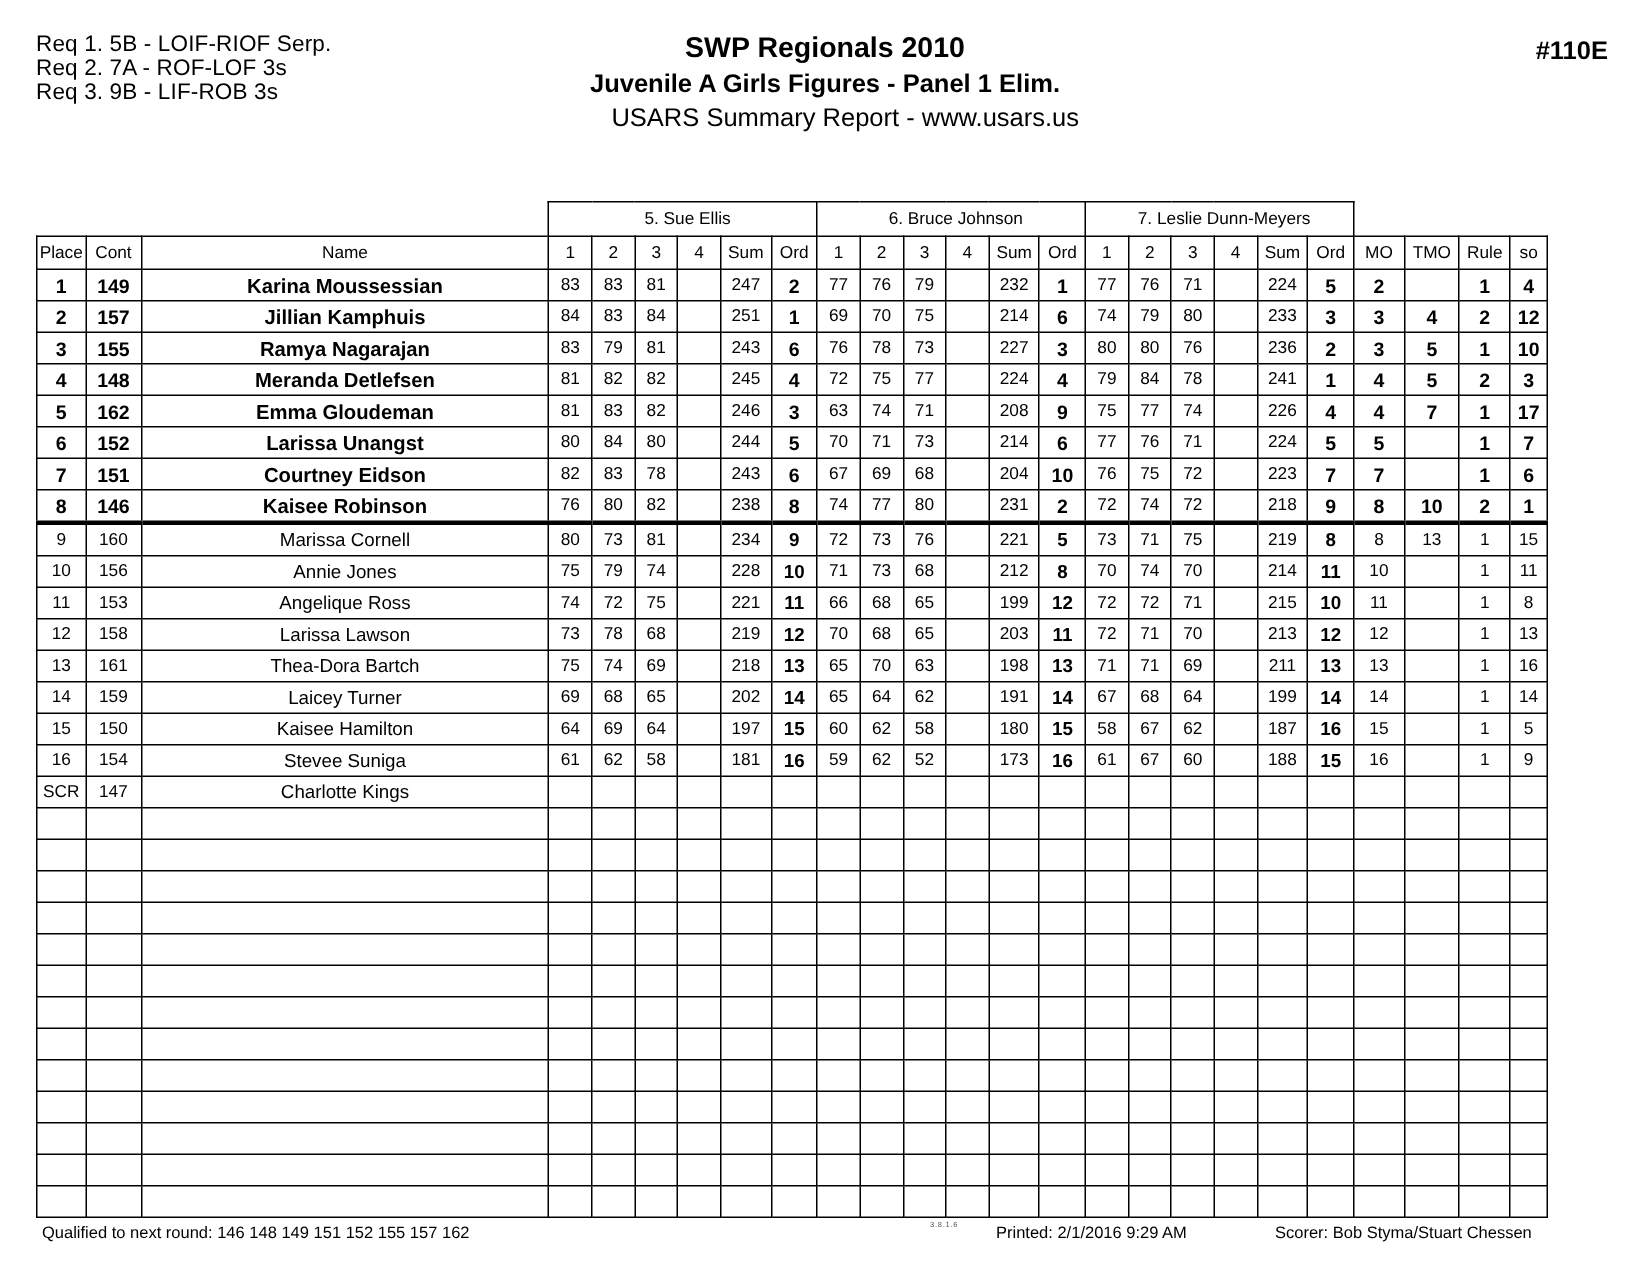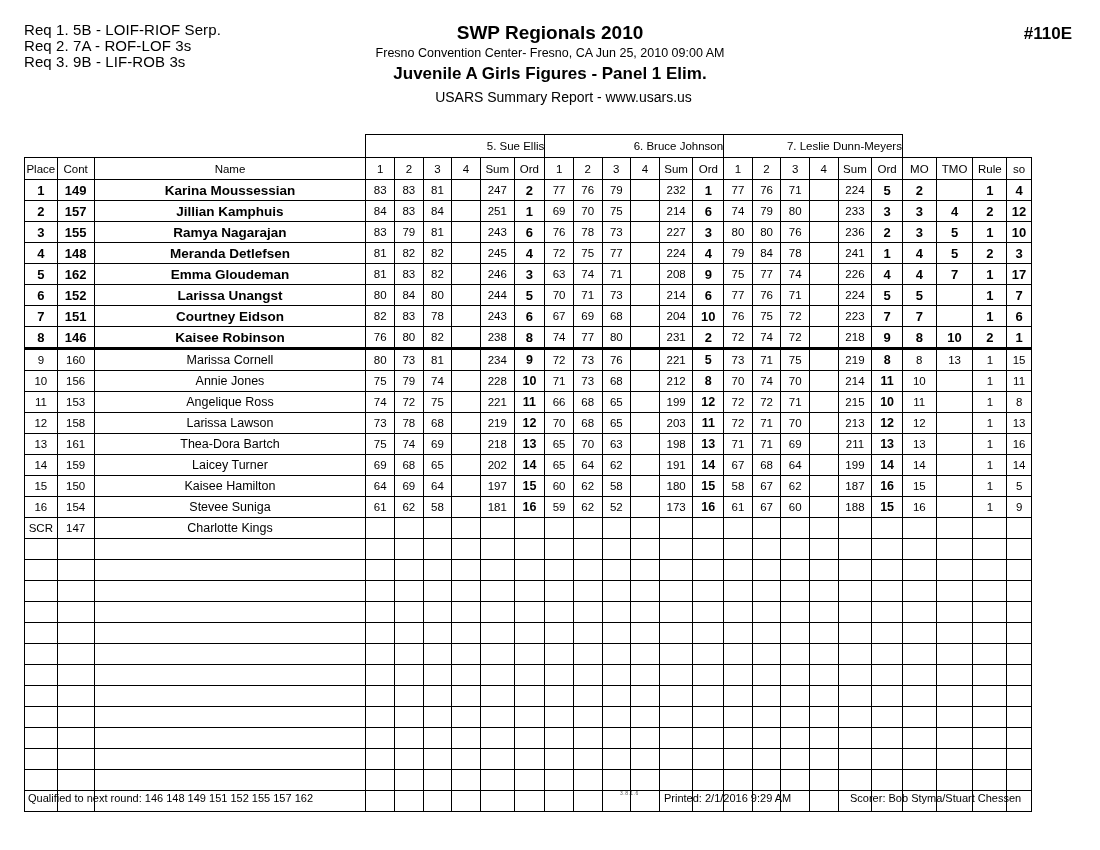--- a/index.html
+++ b/index.html
@@ -50,21 +50,21 @@
   #titles .venue-line {
     font-size: 12.5px;
     line-height: 18px;
   }
   #titles .event-title {
     font-size: 17px;
     font-weight: bold;
     line-height: 24px;
   }
   #titles .report-line {
-    font-size: 14px;
+    font-size: 17px;
     line-height: 22px;
     margin-left: 27px;
   }
 
   
   #sheet {
     position: absolute;
     left: 24px;
     top: 134px;
     width: 1008px;
@@ -82,21 +82,21 @@
     font-weight: normal;
     text-align: center;
     vertical-align: middle;
     overflow: hidden;
     white-space: nowrap;
   }
   
   tr.judge-row td { height: 22px; border: none; }
   tr.judge-row td.jbanner {
     border: 1px solid #000;
-    text-align: right;
+    text-align: center;
     padding-left: 6px;
     font-size: 11.5px;
   }
   tr.judge-row td.blank { border: none; }
 
   
   tr.head-row td { height: 21px; font-size: 11.5px; }
 
   
   tr.data-row td { height: 20px; }
@@ -118,21 +118,21 @@
   
   tr.qual-last td { border-bottom: 3px solid #000; }
 
   
   tr.empty-row td { height: 20px; }
 
   
   #footer {
     position: absolute;
     left: 24px;
-    top: 792px;
+    top: 816px;
     width: 852px;
     font-size: 11px;
     height: 16px;
   }
   #footer .f-qual {
     position: absolute;
     left: 4px;
     top: 0;
     white-space: nowrap;
   }
@@ -163,21 +163,20 @@
 <div id="reqs">
   <div>Req  1.  5B - LOIF-RIOF Serp.</div>
   <div>Req  2.  7A - ROF-LOF 3s</div>
   <div>Req  3.  9B - LIF-ROB 3s</div>
 </div>
 
 <div id="event-number">#110E</div>
 
 <div id="titles">
   <div class="meet-title">SWP Regionals 2010</div>
-  <div class="venue-line">Fresno Convention Center-  Fresno, CA  Jun 25, 2010  09:00 AM</div>
   <div class="event-title">Juvenile A Girls Figures - Panel 1 Elim.</div>
   <div class="report-line">USARS Summary Report - www.usars.us</div>
 </div>
 
 <div id="sheet">
   <table class="grid">
     <colgroup>
       <col style="width:32px">
       <col style="width:36px">
       <col style="width:266px">

